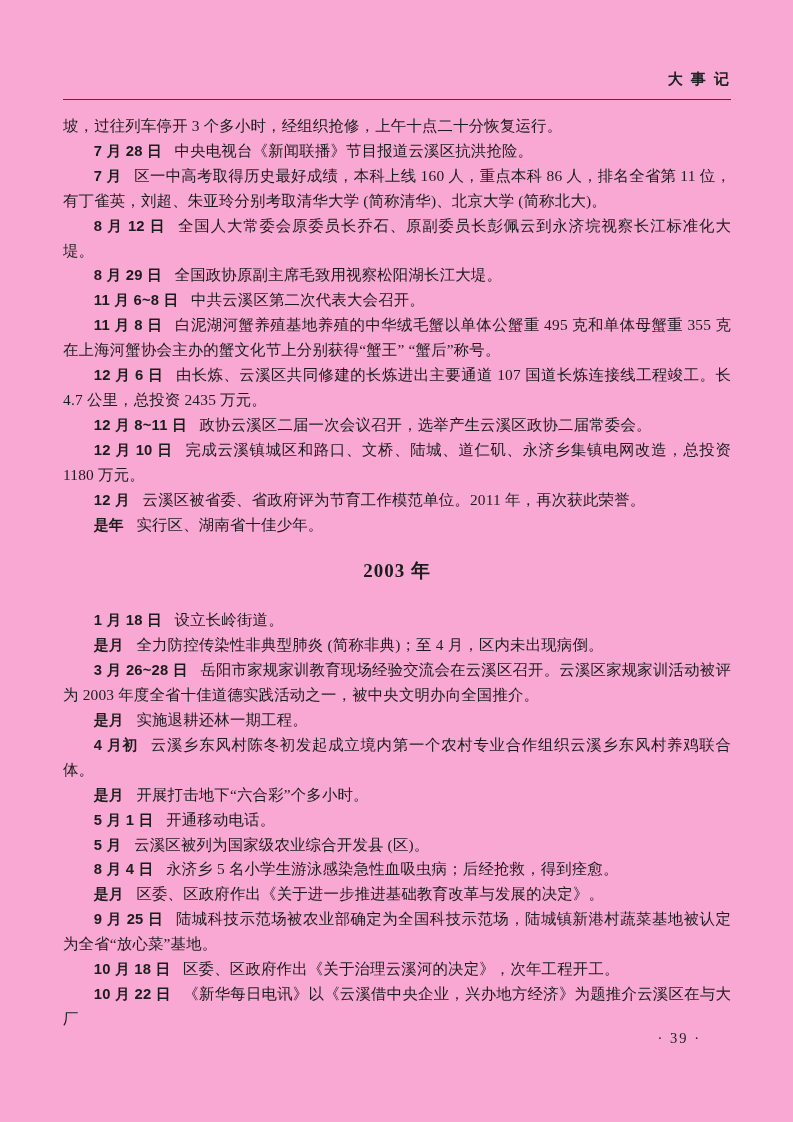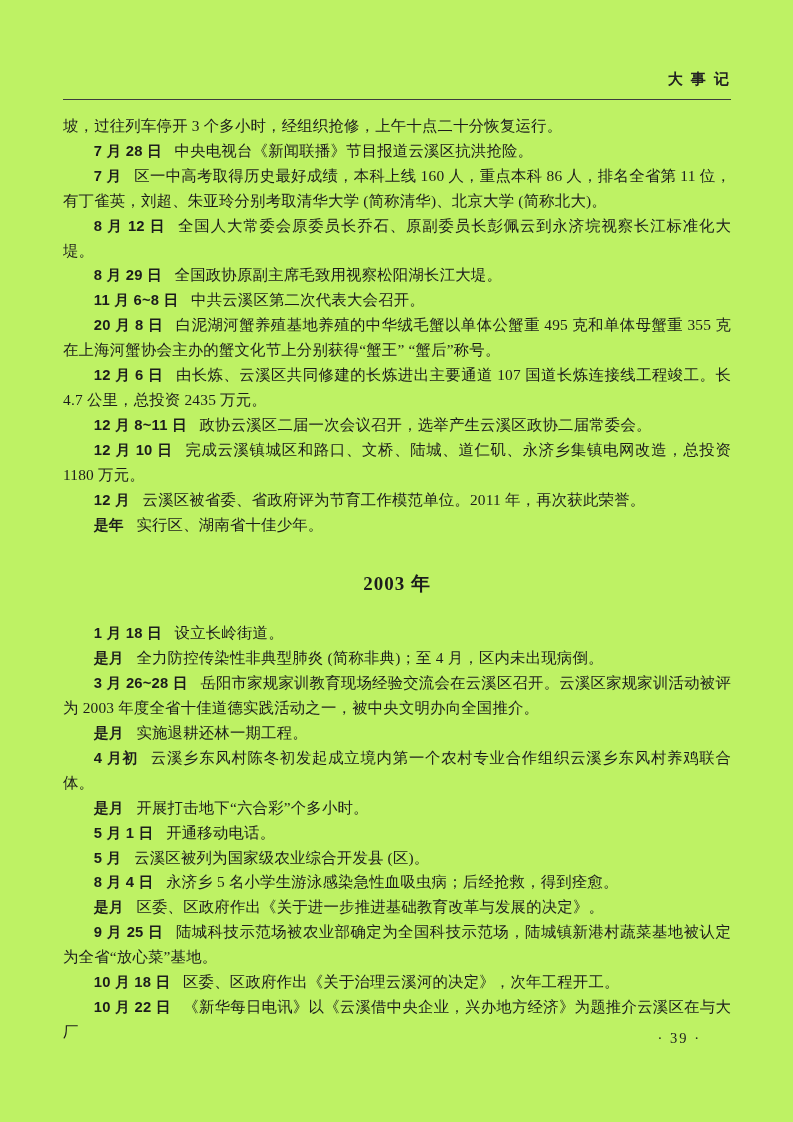--- a/index.html
+++ b/index.html
@@ -1,19 +1,19 @@
 <!DOCTYPE html>
 <html><head>
 <meta charset="utf-8">
 <style>
   html,body{margin:0;padding:0;background:#e8e8e8;}
   .page{
     position:relative;
     width:793px;height:1122px;
-    background:#bef264;
+    background:#f9a8d4;
     margin:0 auto;
     overflow:hidden;
     font-family:"Liberation Serif","DejaVu Serif",serif;
     color:#1c1c1c;
   }
   .running-header{
     position:absolute;
     left:63px;right:62px;top:70px;
     text-align:right;
     padding-bottom:10px;
@@ -43,21 +43,21 @@
     font-family:"Liberation Sans","DejaVu Sans",sans-serif;
     font-weight:700;
     font-size:14.8px;
     padding-right:0.85em;
   }
   h2.year{
     text-align:center;
     font-size:19px;
     font-weight:700;
     letter-spacing:1px;
-    margin:34px 0 24px 0;
+    margin:21px 0 24px 0;
     font-family:"Liberation Serif","DejaVu Serif",serif;
   }
   .footer{
     position:absolute;
     right:92px;
     top:1030px;
     font-size:14.5px;
     letter-spacing:2px;
     color:#222;
   }
@@ -71,21 +71,21 @@
     <span class="header-title">大 事 记</span>
   </div>
 
   <div class="content">
       <p class="entry no-indent"><span>坡，过往列车停开 3 个多小时，经组织抢修，上午十点二十分恢复运行。</span></p>
       <p class="entry"><span class="date">7 月 28 日</span><span>中央电视台《新闻联播》节目报道云溪区抗洪抢险。</span></p>
       <p class="entry"><span class="date">7 月</span><span>区一中高考取得历史最好成绩，本科上线 160 人，重点本科 86 人，排名全省第 11 位，有丁雀英，刘超、朱亚玲分别考取清华大学 (简称清华)、北京大学 (简称北大)。</span></p>
       <p class="entry"><span class="date">8 月 12 日</span><span>全国人大常委会原委员长乔石、原副委员长彭佩云到永济垸视察长江标准化大堤。</span></p>
       <p class="entry"><span class="date">8 月 29 日</span><span>全国政协原副主席毛致用视察松阳湖长江大堤。</span></p>
       <p class="entry"><span class="date">11 月 6~8 日</span><span>中共云溪区第二次代表大会召开。</span></p>
-      <p class="entry"><span class="date">20 月 8 日</span><span>白泥湖河蟹养殖基地养殖的中华绒毛蟹以单体公蟹重 495 克和单体母蟹重 355 克在上海河蟹协会主办的蟹文化节上分别获得“蟹王” “蟹后”称号。</span></p>
+      <p class="entry"><span class="date">11 月 8 日</span><span>白泥湖河蟹养殖基地养殖的中华绒毛蟹以单体公蟹重 495 克和单体母蟹重 355 克在上海河蟹协会主办的蟹文化节上分别获得“蟹王” “蟹后”称号。</span></p>
       <p class="entry"><span class="date">12 月 6 日</span><span>由长炼、云溪区共同修建的长炼进出主要通道 107 国道长炼连接线工程竣工。长 4.7 公里，总投资 2435 万元。</span></p>
       <p class="entry"><span class="date">12 月 8~11 日</span><span>政协云溪区二届一次会议召开，选举产生云溪区政协二届常委会。</span></p>
       <p class="entry"><span class="date">12 月 10 日</span><span>完成云溪镇城区和路口、文桥、陆城、道仁矶、永济乡集镇电网改造，总投资 1180 万元。</span></p>
       <p class="entry"><span class="date">12 月</span><span>云溪区被省委、省政府评为节育工作模范单位。2011 年，再次获此荣誉。</span></p>
       <p class="entry"><span class="date">是年</span><span>实行区、湖南省十佳少年。</span></p>
       <h2 class="year">2003 年</h2>
       <p class="entry"><span class="date">1 月 18 日</span><span>设立长岭街道。</span></p>
       <p class="entry"><span class="date">是月</span><span>全力防控传染性非典型肺炎 (简称非典)；至 4 月，区内未出现病倒。</span></p>
       <p class="entry"><span class="date">3 月 26~28 日</span><span>岳阳市家规家训教育现场经验交流会在云溪区召开。云溪区家规家训活动被评为 2003 年度全省十佳道德实践活动之一，被中央文明办向全国推介。</span></p>
       <p class="entry"><span class="date">是月</span><span>实施退耕还林一期工程。</span></p>

